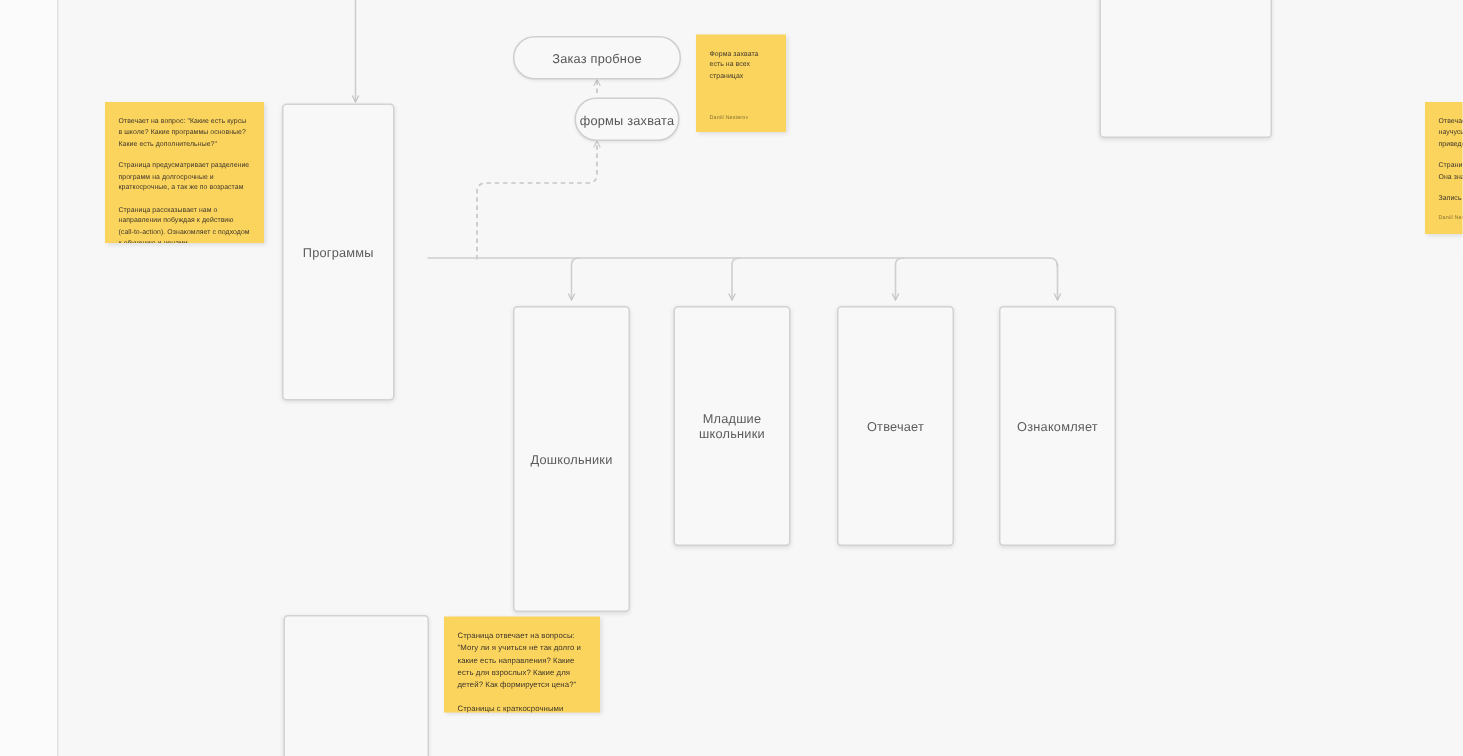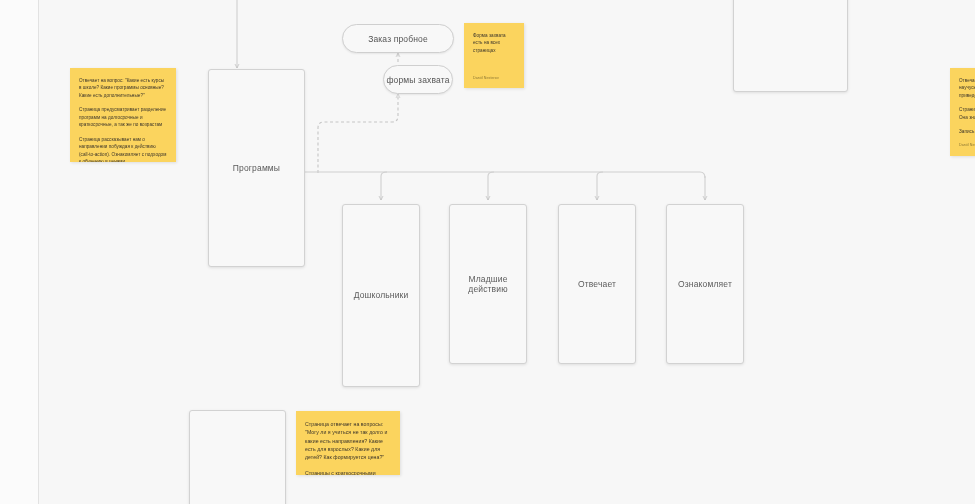--- a/index.html
+++ b/index.html
@@ -158,30 +158,30 @@
   </svg>
 
   <div class="pill" style="left:342px; top:24px; width:112px; height:29px;">
     <span class="node-label">Заказ пробное</span>
   </div>
 
   <div class="pill" style="left:363px; top:65px; width:70px; height:29px;margin-left:20px;">
     <span class="node-label">формы захвата</span>
   </div>
 
-  <div class="node-box" style="left:188px; top:69px; width:97px; height:198px;margin-left:20px;">
+  <div class="node-box" style="left:188px; top:69px; width:75px; height:198px;">
     <span class="node-label">Программы</span>
   </div>
 
-  <div class="node-box" style="left:342px; top:204px; width:78px; height:183px;">
+  <div class="node-box" style="left:342px; top:204px; width:78px; height:204px;">
     <span class="node-label">Дошкольники</span>
   </div>
 
   <div class="node-box" style="left:449px; top:204px; width:78px; height:160px;">
-    <span class="node-label">Младшие действию</span>
+    <span class="node-label">Младшие школьники</span>
   </div>
 
   <div class="node-box" style="left:558px; top:204px; width:78px; height:160px;">
     <span class="node-label">Отвечает</span>
   </div>
 
   <div class="node-box" style="left:666px; top:204px; width:78px; height:160px;">
     <span class="node-label">Ознакомляет</span>
   </div>
 

